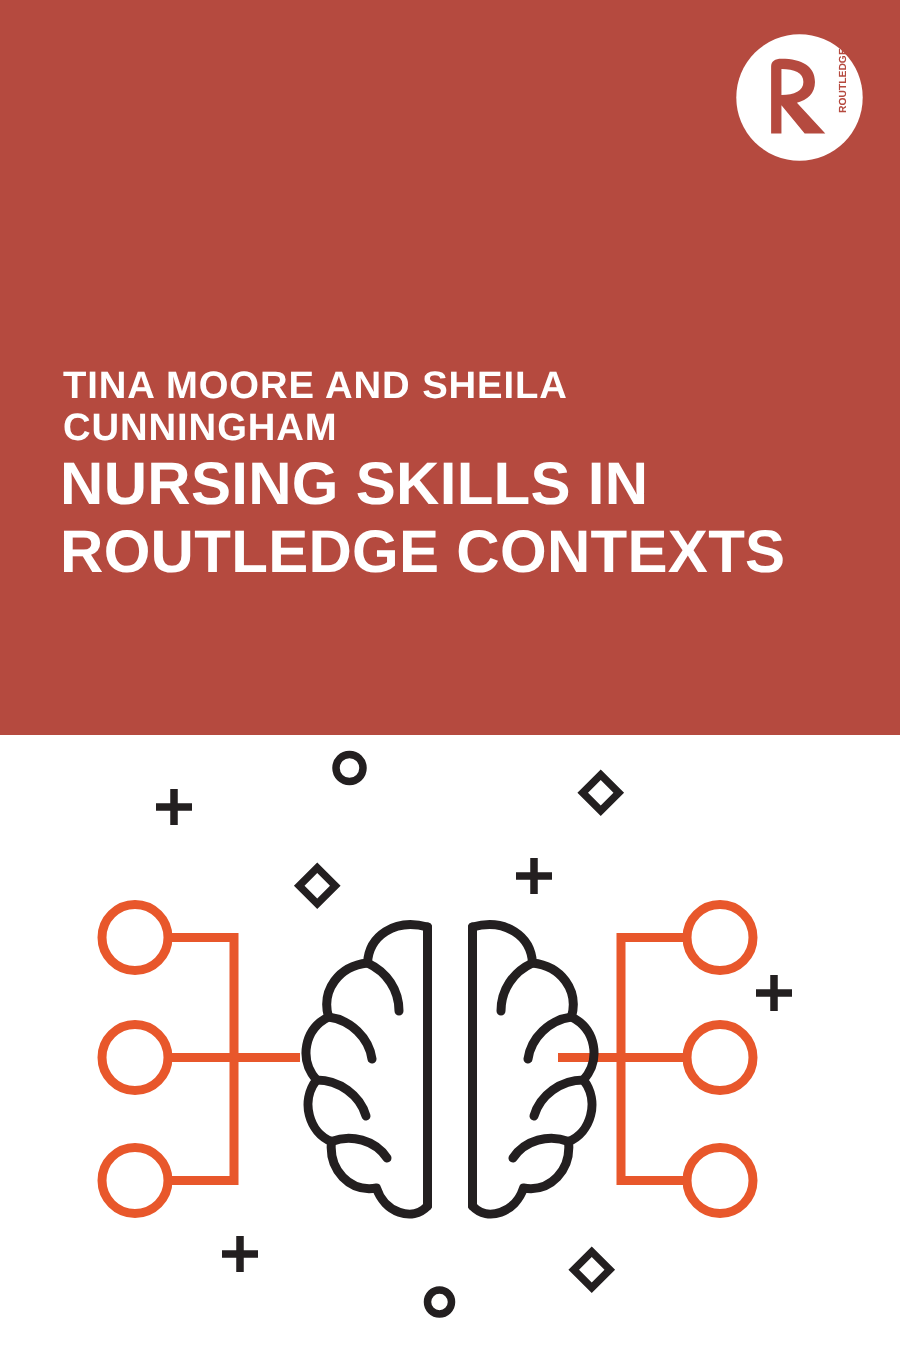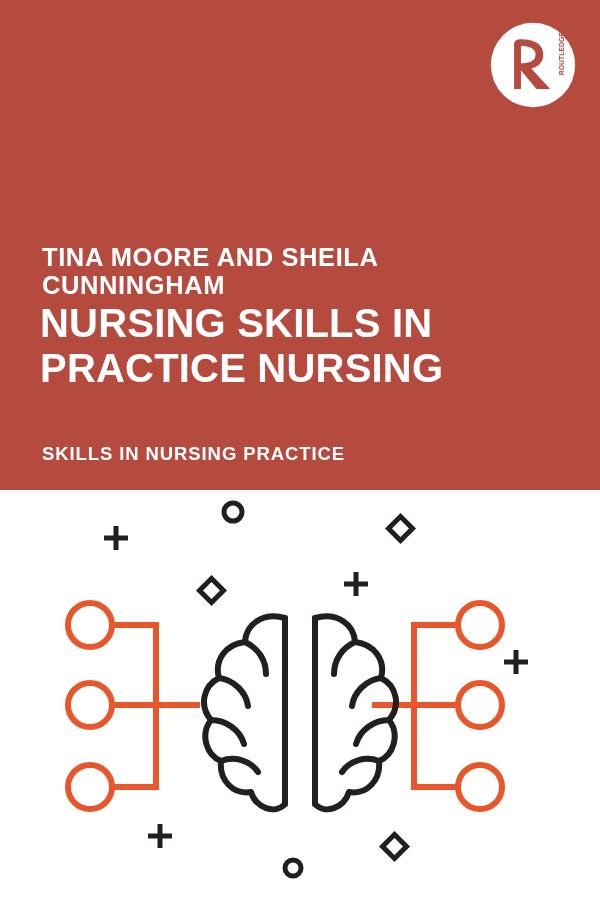--- a/index.html
+++ b/index.html
@@ -89,24 +89,23 @@
       <g fill="#b54a3f" font-family="'Liberation Sans', sans-serif" font-size="8" font-weight="bold">
         <text transform="translate(86,62) rotate(-90)" x="0" y="0">ROUTLEDGE</text>
       </g>
     </svg>
   </div>
 
   <div class="authors">TINA MOORE AND SHEILA CUNNINGHAM</div>
 
   <div class="title">
     <div>NURSING SKILLS IN</div>
-    <div>PRACTICE NURSING</div>
+    <div>ROUTLEDGE CONTEXTS</div>
   </div>
 
-  <div class="series">SKILLS IN NURSING PRACTICE</div>
 
   <div class="artwork">
     <svg viewBox="0 0 600 410" width="600" height="410" aria-hidden="true">
       <rect x="0" y="0" width="600" height="410" fill="#ffffff"></rect>
 
       <g stroke="#231f20" stroke-width="5" fill="none">
         <circle cx="233" cy="22" r="9"></circle>
         <circle cx="293" cy="378" r="8"></circle>
         <rect x="203" y="92" width="17" height="17" transform="rotate(45 211.5 100.5)"></rect>
         <rect x="392" y="30" width="17" height="17" transform="rotate(45 400.5 38.5)"></rect>

